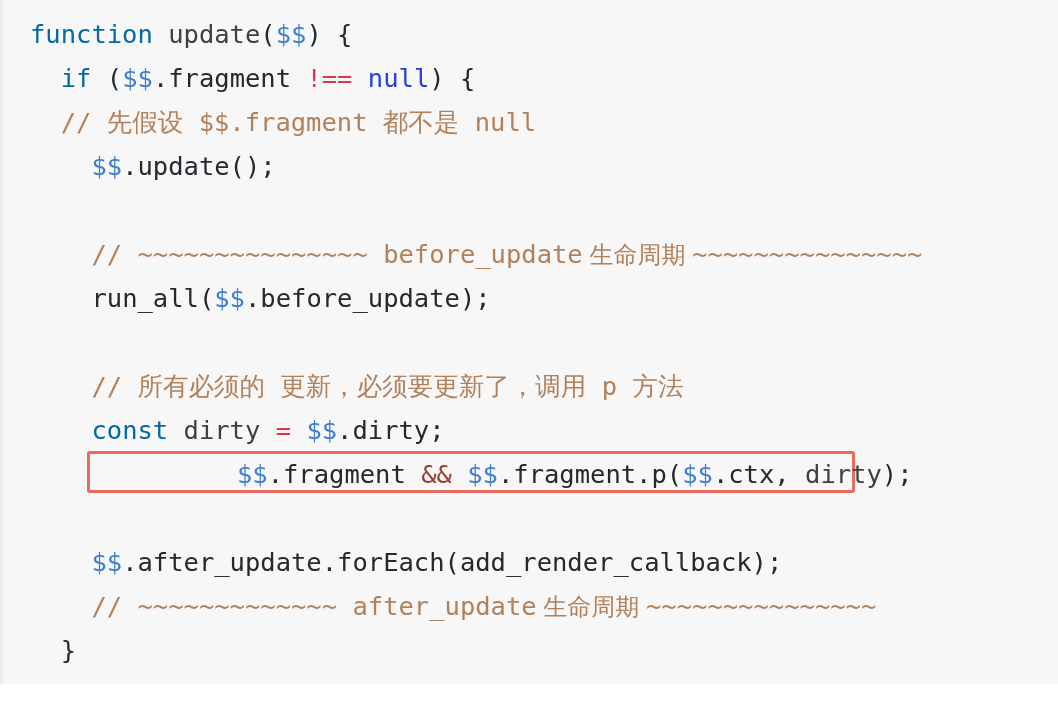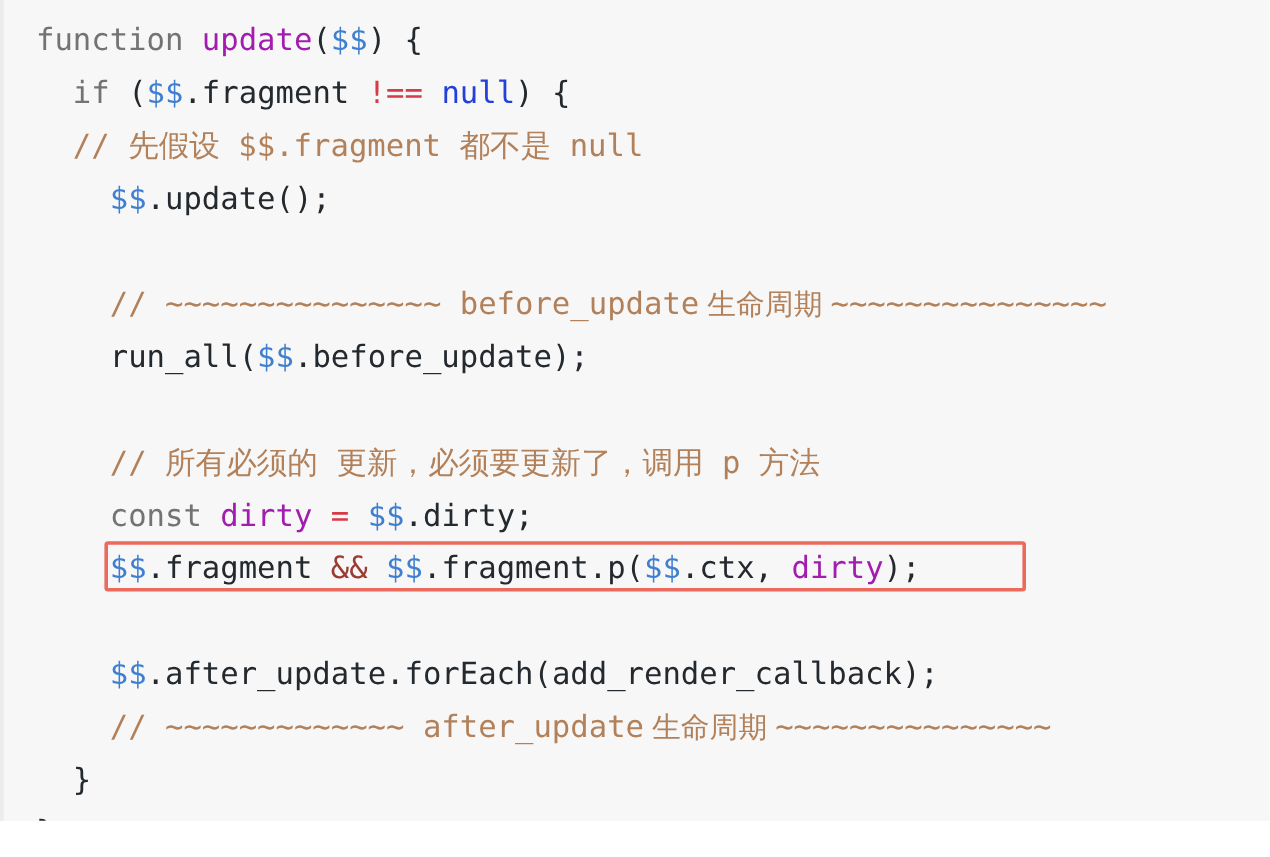--- a/index.html
+++ b/index.html
@@ -40,22 +40,22 @@
     line-height: 44px;
     font-size: 25.5px;
     white-space: pre;
     letter-spacing: 0px;
     color: #24292e;
   }
 
   .line.blank { color: transparent; }
 
   
-  .t-kw      { color: #737373; }  
-  .t-fn      { color: #a21caf; }  
+  .t-kw      { color: #0369a1; }  
+  .t-fn      { color: #404040; }  
   .t-var     { color: #3f7fd0; }  
   .t-plain   { color: #24292e; }  
   .t-lit     { color: #2341d8; }  
   .t-op      { color: #d73a49; }  
   .t-op2     { color: #9c3b32; }  
   .t-comment { color: #b2815a; }  
 
   
   .hl-wrap {
     position: relative;
@@ -65,21 +65,21 @@
     position: absolute;
     left: 57px;
     top: -1px;
     width: 768px;
     height: 42px;
     border: 3px solid #ea6a5e;
     border-radius: 3px;
     box-sizing: border-box;
     pointer-events: none;
   }
-  .hl-wrap .line { position: relative; z-index: 2; }
+  .hl-wrap .line { position: relative; z-index: 2; text-align: center; }
 
   
   .cjk {
     font-family: Liberation Sans, sans-serif;
     font-size: 24px;
   }
 </style>
 </head>
 <body>
 

